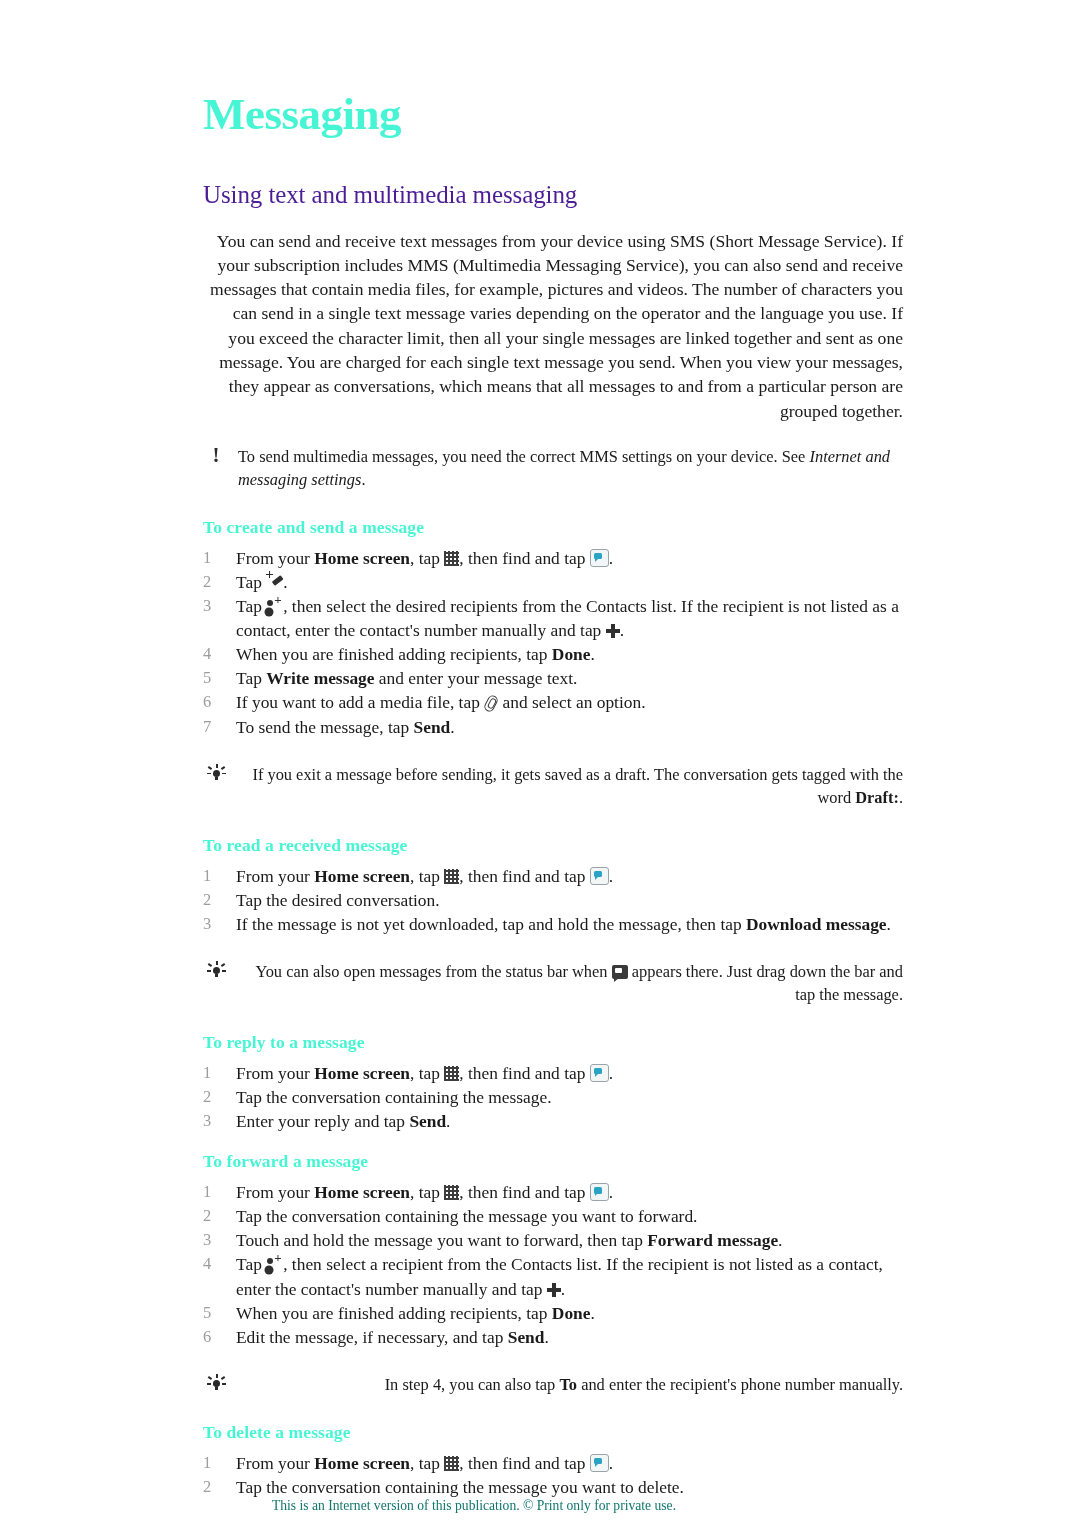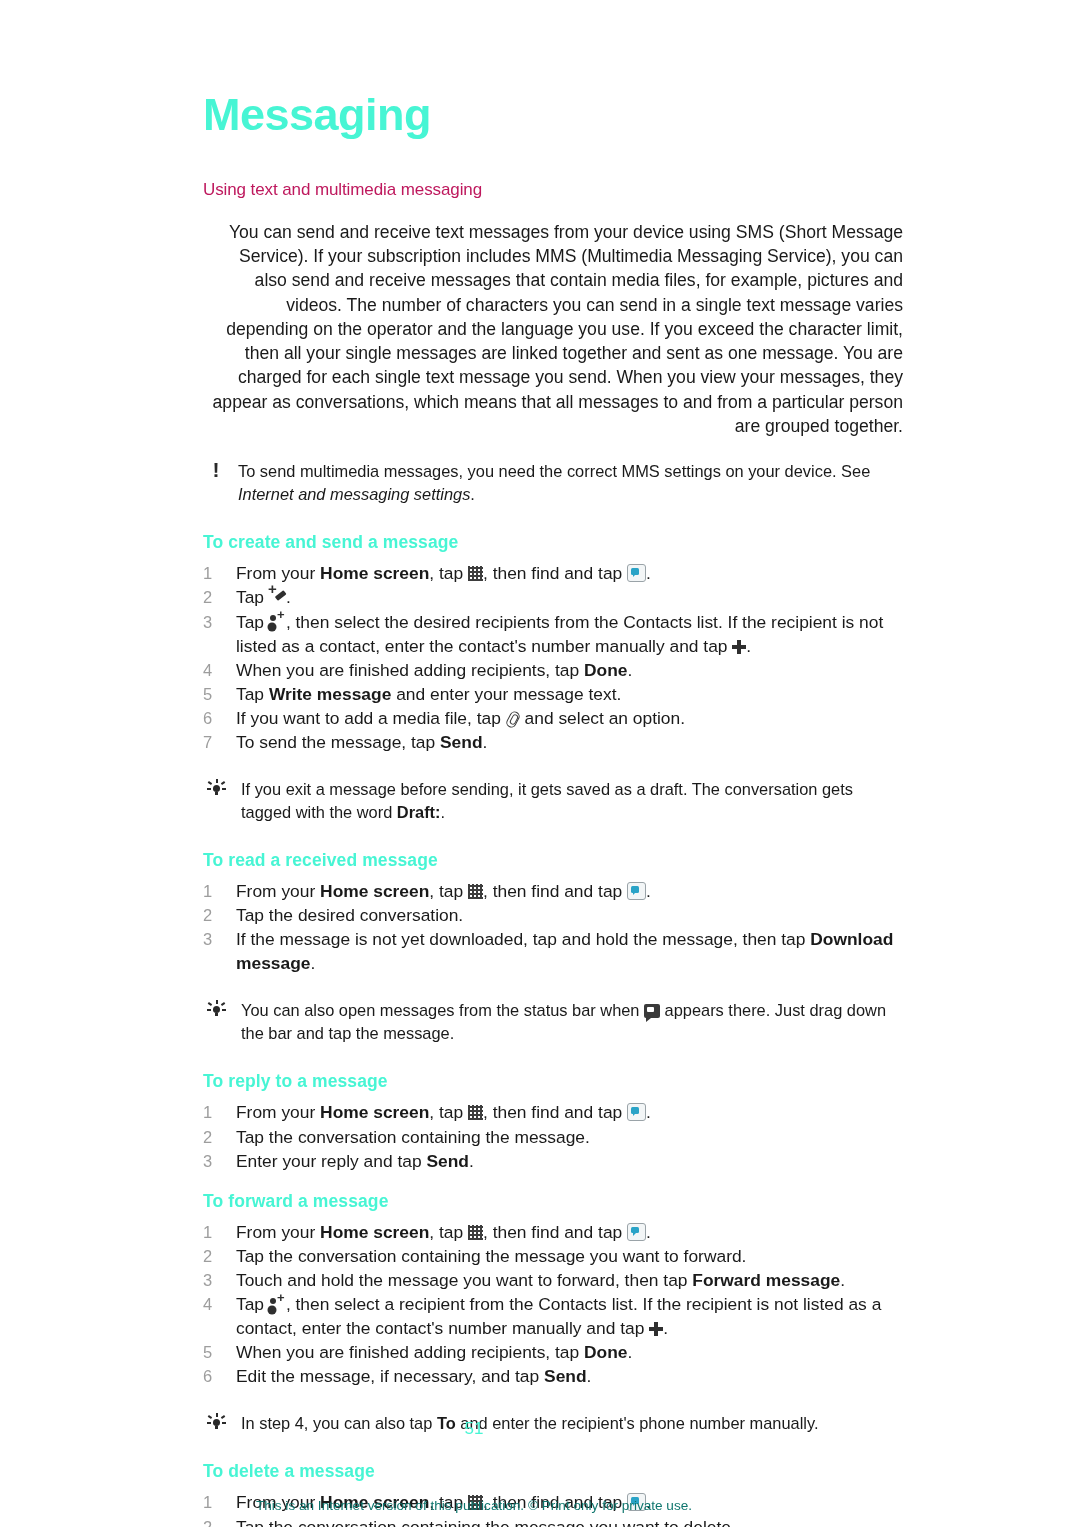--- a/index.html
+++ b/index.html
@@ -14,42 +14,43 @@
     color: #1a1a1a;
     position: relative;
     overflow: hidden;
   }
 
   .page {
     position: relative;
     width: 948px;
     height: 1527px;
     box-sizing: border-box;
+    font-family: Liberation Serif, serif;
   }
 
   .content {
     position: absolute;
     left: 203px;
     top: 92px;
     width: 700px;
   }
 
   
   .chapter-title {
     color: #47f5d4;
     font-size: 45px;
     font-weight: bold;
     line-height: 1.0;
     letter-spacing: -0.5px;
     margin: 0 0 44px 0;
   }
 
   .section-title {
-    color: #be185d;
-    font-size: 17px;
+    color: #4c1d95;
+    font-size: 25px;
     font-weight: normal;
     line-height: 1.1;
     margin: 0 0 20px 0;
     letter-spacing: -0.1px;
   }
 
   .proc-title {
     color: #47f5d4;
     font-size: 17.5px;
     font-weight: bold;
@@ -77,21 +78,21 @@
     color: #1a1a1a;
   }
   .note .note-ico {
     position: absolute;
     left: 0px;
     top: 0px;
     width: 26px;
     text-align: center;
     line-height: 23px;
   }
-  .note.indent { padding-left: 38px; }
+  .note.indent { padding-left: 38px; text-align: right; }
   .note em { font-style: italic; margin-top: 12px; }
 
   
   .steps {
     margin: 0 0 24px 0;
     padding: 0;
     list-style: none;
   }
   .steps li {
     position: relative;
@@ -421,16 +422,15 @@
     <h3 class="proc-title mt-26">To delete a message</h3>
     <ol class="steps">
       <li><span class="num">1</span><span>From your </span><b>Home screen</b><span>, tap </span><span class="ico ico-appgrid"></span><span>, then find and tap </span><span class="ico ico-msgapp"></span><span>.</span></li>
 
       <li><span class="num">2</span><span>Tap the conversation containing the message you want to delete.</span></li>
 
     </ol>
 
   </div>
 
-  <div class="page-number">51</div>
   <div class="footer-note">This is an Internet version of this publication. © Print only for private use.</div>
 
 </div>
 
 </body></html>

